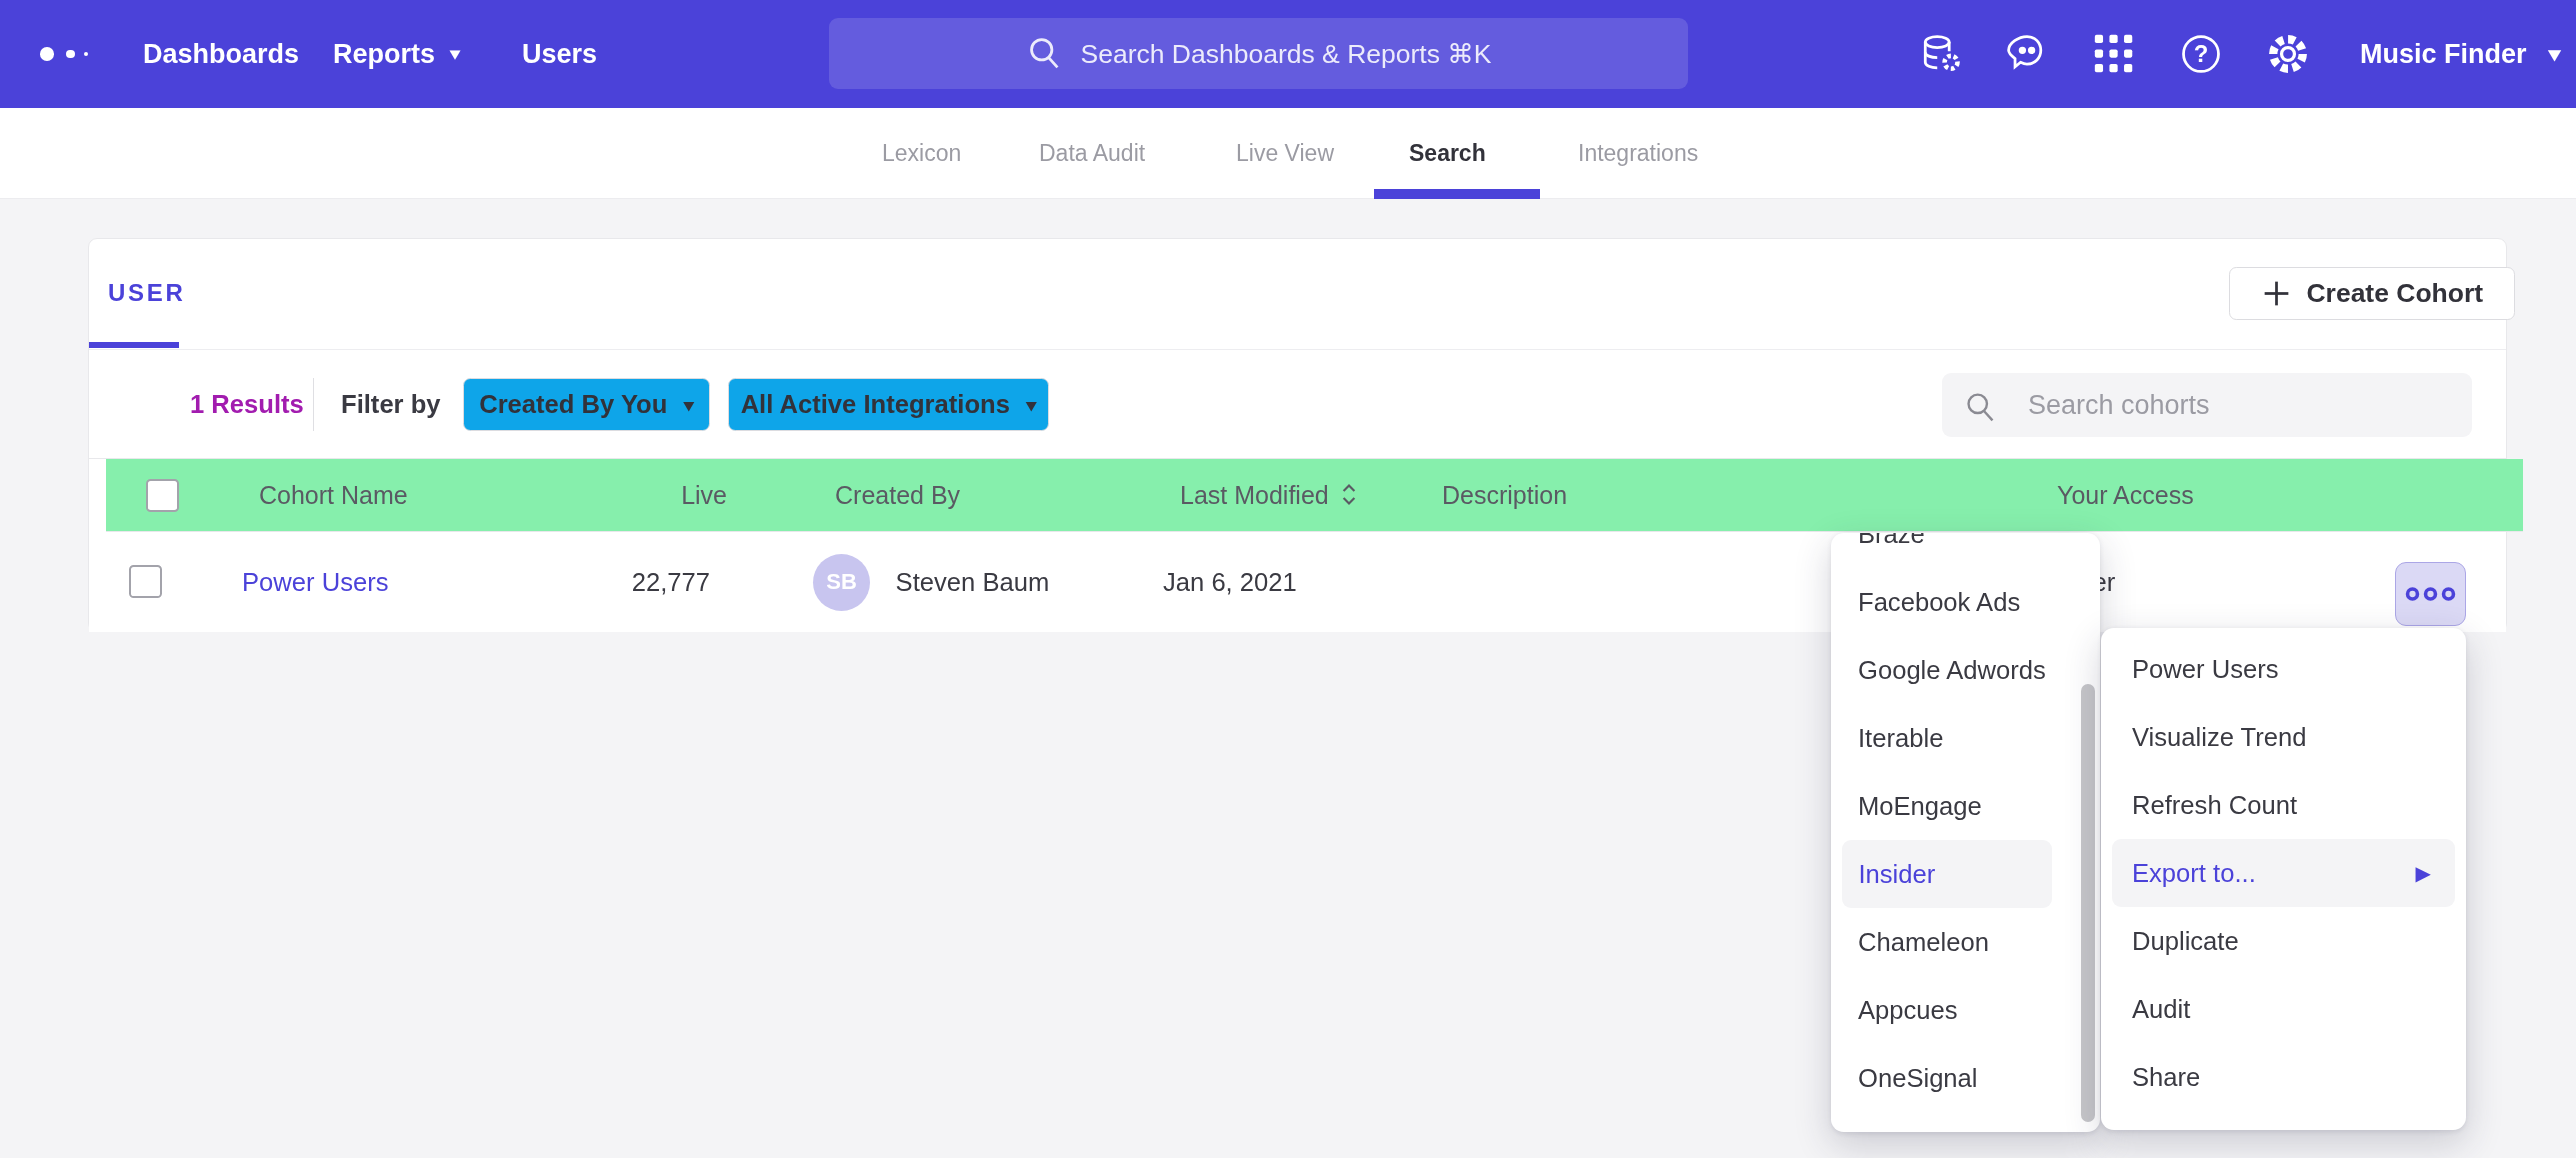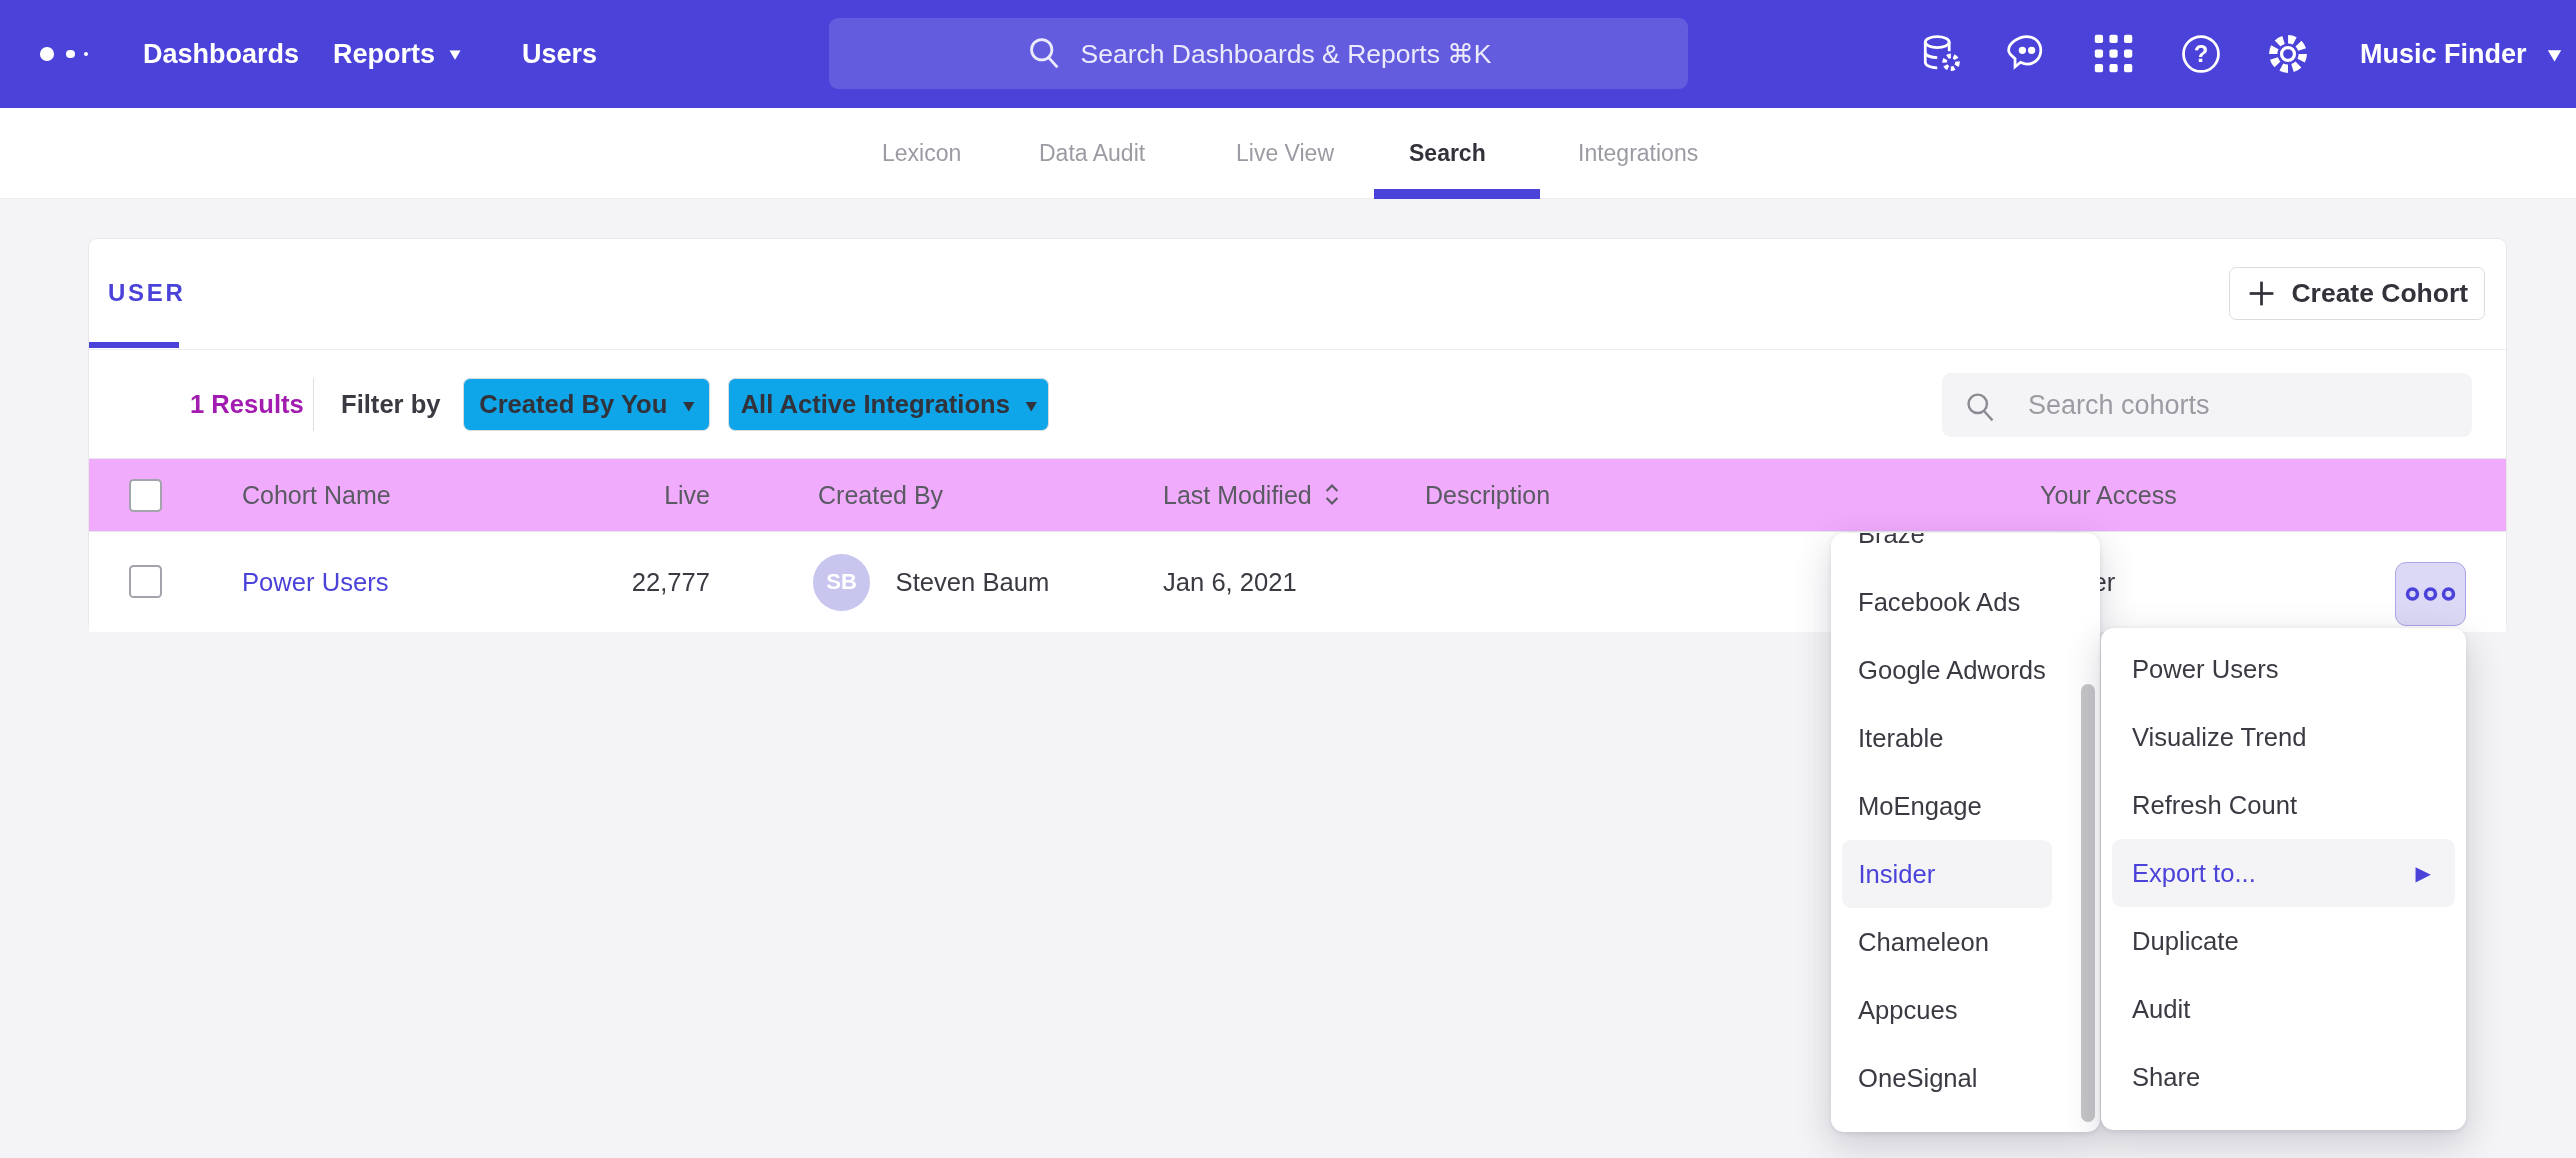--- a/index.html
+++ b/index.html
@@ -30,41 +30,41 @@
   .tab { position:absolute; top:0; height:90px; display:flex; align-items:center; font-size:23px; color:#9b9ba3; cursor:pointer; }
   .tab.active { color:#32323a; font-weight:700; }
   .tab-underline { position:absolute; left:1374px; top:81px; width:166px; height:10px; background:#4b42d9; }
 
   
   .card { position:absolute; left:88px; top:238px; width:2419px; height:394px; background:#fff;
           border:0.9px solid #e8e8eb; border-radius:9px; z-index:1; }
   .user-tab { position:absolute; left:19px; top:40px; font-size:24px; font-weight:700; letter-spacing:2.7px; color:#4b42d9; cursor:pointer; }
   .user-underline { position:absolute; left:0; top:103px; width:90px; height:6.4px; background:#4b42d9; }
   .strip-border { position:absolute; left:0; top:110px; width:100%; height:0; border-bottom:1.8px solid #ededf0; }
-  .create-btn { position:absolute; left:2140px; top:28px; width:256px; height:53px; border:1.8px solid #dcdce0; border-radius:7.3px;
+  .create-btn { position:absolute; left:2140px; top:28px; width:286px; height:53px; border:1.8px solid #dcdce0; border-radius:7.3px;
                 background:#fff; display:flex; align-items:center; justify-content:center; cursor:pointer;
                 font-size:26.5px; font-weight:600; color:#32323a; }
   .create-btn svg { margin-right:14.6px; }
 
   .results { position:absolute; left:101px; top:139px; height:53px; line-height:53px; font-size:25.6px; font-weight:600; color:#a21caf; }
   .vdivider { position:absolute; left:224px; top:139px; width:0; height:53px; border-left:1.8px solid #dfdfe3; }
   .filterby { position:absolute; left:252px; top:139px; height:53px; line-height:53px; font-size:25.6px; font-weight:600; color:#3a3a42; }
   .filter-btn { position:absolute; top:139px; height:53px; border:1.8px solid #dcdce0; border-radius:7.3px; background:#0ea5e9;
                 display:flex; align-items:center; justify-content:center; font-size:25.6px; font-weight:600; color:#32323a; cursor:pointer; }
   .filter-btn .caret { color:#32323a; font-size:20px; margin-left:16.4px; }
   .fb1 { left:374px; width:247px; }
   .fb2 { left:639px; width:321px; }
   .cohort-search { position:absolute; left:1853px; top:134px; width:530px; height:64px; background:#f4f4f6; border:none;
                    border-radius:9px; font-size:27px; color:#3a3a42; padding-left:86px; outline:none; font-family:"Liberation Sans",sans-serif; }
   .cohort-search::placeholder { color:#9b9ba3; }
   .cohort-search-icon { position:absolute; left:1874px; top:151px; pointer-events:none; }
   .bar-border { position:absolute; left:0; top:219px; width:100%; height:0; border-bottom:0.9px solid #e8e8eb; }
 
   
-  .thead { position:absolute; left:0; top:220px; width:100%; height:73px; background:#f0abfc; border-bottom:0.9px solid #e8e8eb; }
+  .thead { position:absolute; left:17px; top:220px; width:100%; height:73px; background:#86efac; border-bottom:0.9px solid #e8e8eb; }
   .th { position:absolute; top:0; height:73px; line-height:73px; font-size:25px; color:#5a5a63; }
   .trow { position:absolute; left:0; top:293px; width:100%; height:100px; background:#fff; }
   .td { position:absolute; top:0; height:100px; display:flex; align-items:center; font-size:25.6px; color:#3a3a42; }
   .checkbox { width:33px; height:33px; border:2.7px solid #a3a3ab; border-radius:4.6px; background:#fff; cursor:pointer; }
   .cb-head { position:absolute; left:40px; top:20px; }
   .cb-row  { position:absolute; left:40px; top:33px; }
   .col-name { left:153px; }
   .col-count { left:457px; width:164px; justify-content:flex-end; text-align:right; }
   .th.col-count { padding:0; }
   .col-created { left:724px; }

